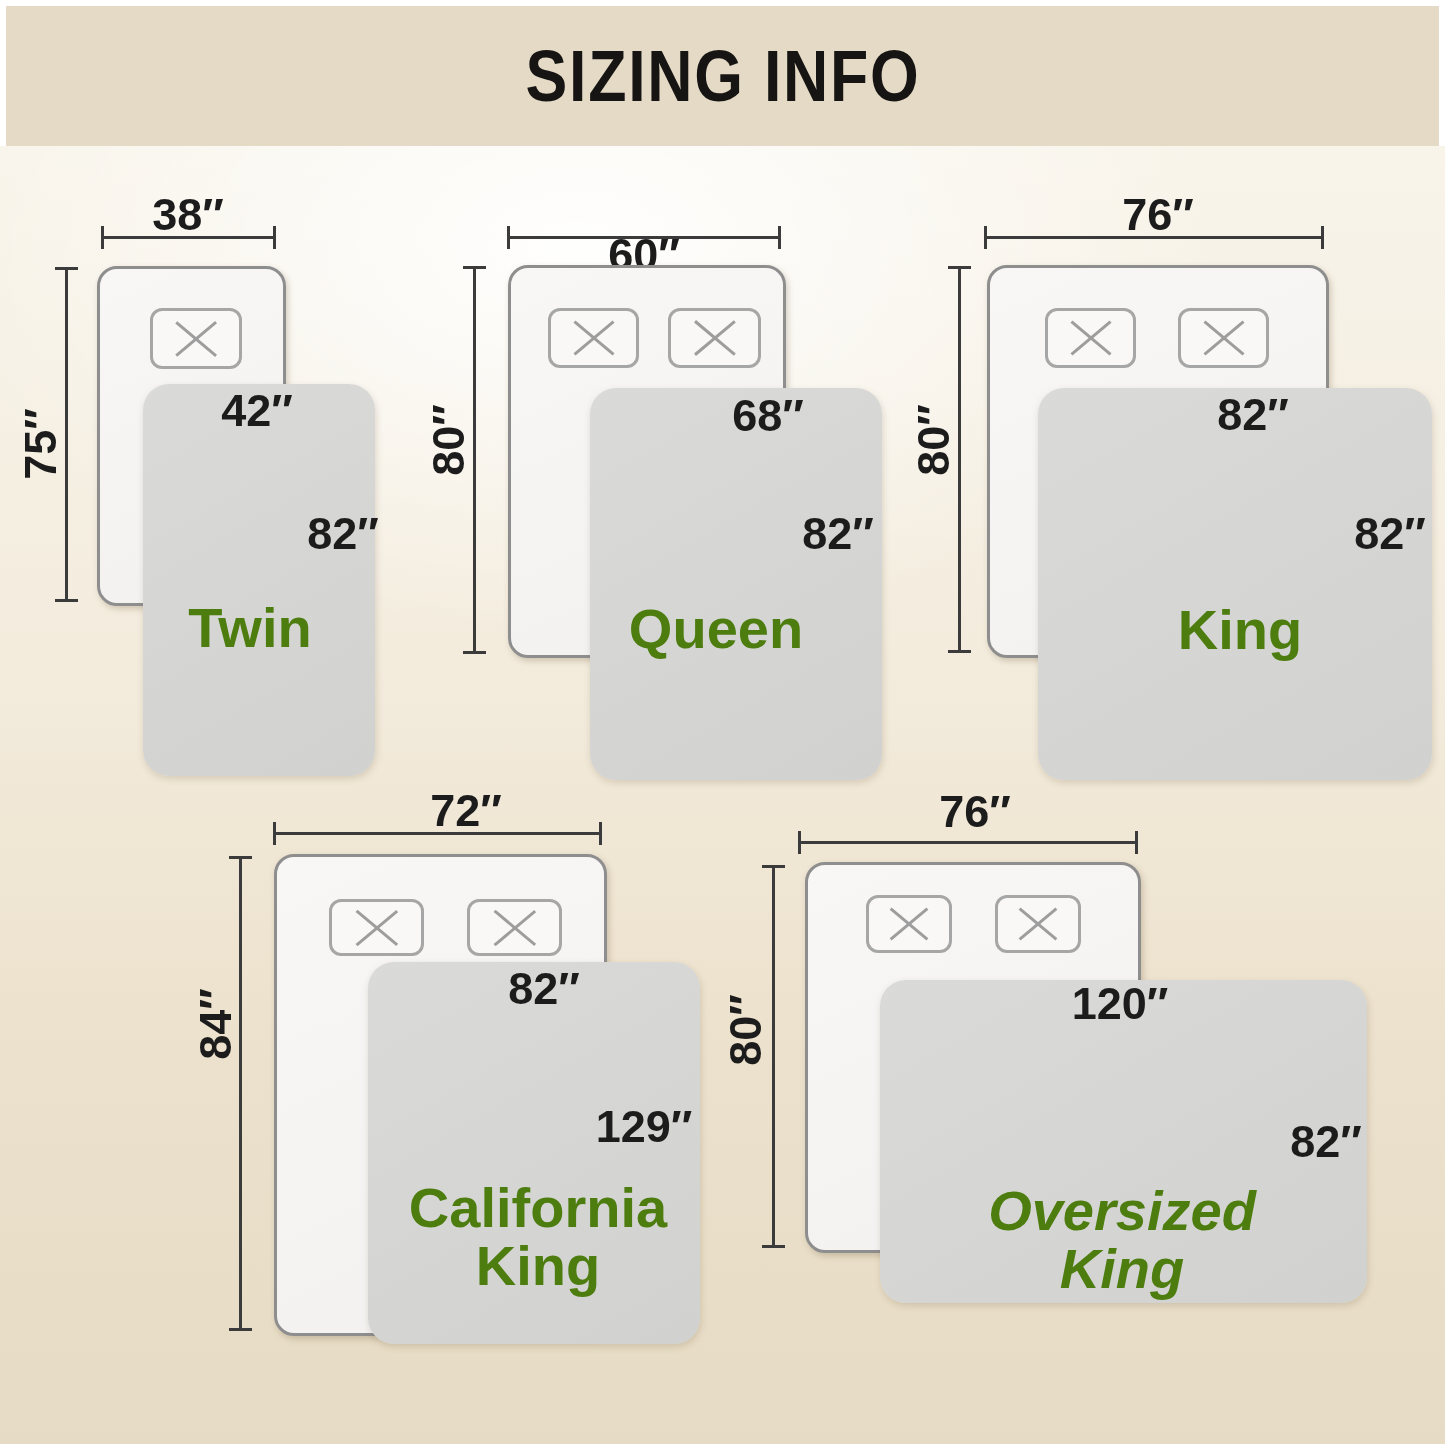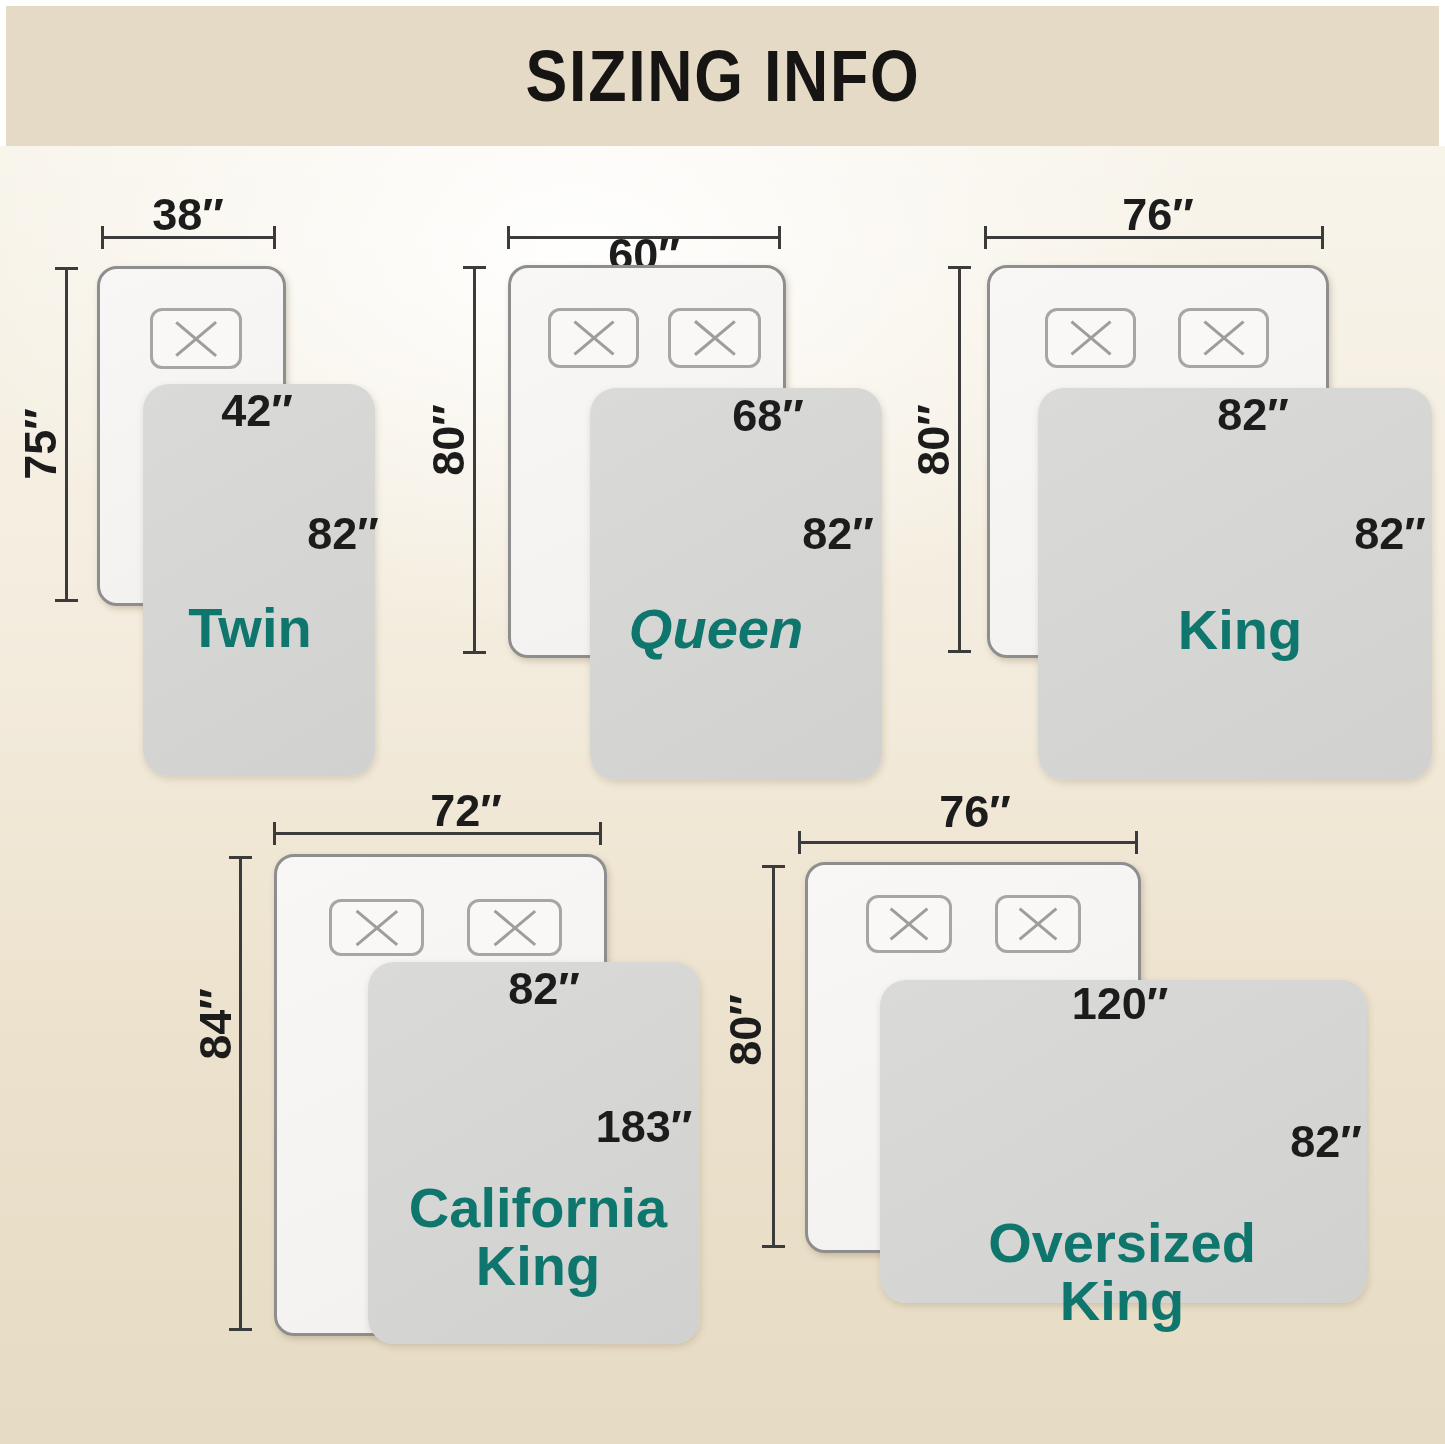--- a/index.html
+++ b/index.html
@@ -44,21 +44,21 @@
   .blanket{
     position:absolute;background:linear-gradient(150deg,#dadbd8 0%,#d1d2cf 100%);
     border-radius:26px;box-shadow:1px 3px 7px rgba(121,102,72,0.22);
   }
   .num{
     position:absolute;font-weight:700;font-size:45px;color:#1c1c1c;white-space:nowrap;
     transform:translate(-50%,-50%);
   }
   .num.rot{transform:translate(-50%,-50%) rotate(-90deg);}
   .bedname{
-    position:absolute;font-weight:700;font-size:56px;color:#0f766e;text-align:center;
+    position:absolute;font-weight:700;font-size:56px;color:#4d7c0f;text-align:center;
     white-space:pre-line;line-height:1.04;transform:translate(-50%,-50%);
   }
   .footer-note{
     position:absolute;left:22px;top:1360px;width:1400px;text-align:center;
     font-size:32px;line-height:1.17;color:#262626;white-space:pre-line;
   }
 </style>
 </head>
 <body>
 
@@ -91,21 +91,21 @@
     <div class="num" style="left:644px;top:215px;margin-top:40px;">60″</div>
     <div class="vdim" style="left:473px;top:267px;height:386px;"></div>
     <div class="num rot" style="left:449px;top:440px;">80″</div>
     <div class="bed" style="left:508px;top:265px;width:272px;height:387px;">
       <div class="pillow" style="left:37px;top:40px;width:85px;height:54px;"></div>
       <div class="pillow" style="left:157px;top:40px;width:87px;height:54px;"></div>
     </div>
     <div class="blanket" style="left:590px;top:388px;width:292px;height:392px;"></div>
     <div class="num" style="left:740px;top:416px;margin-left:28px;">68″</div>
     <div class="num" style="left:838px;top:534px;">82″</div>
-    <div class="bedname" style="left:716px;top:629px;font-style:italic;">Queen</div>
+    <div class="bedname" style="left:716px;top:629px;">Queen</div>
   </div>
 
   
   <div class="group">
     <div class="hdim" style="left:985px;top:236px;width:338px;"></div>
     <div class="num" style="left:1158px;top:215px;">76″</div>
     <div class="vdim" style="left:958px;top:267px;height:385px;"></div>
     <div class="num rot" style="left:934px;top:440px;">80″</div>
     <div class="bed" style="left:987px;top:265px;width:336px;height:387px;">
       <div class="pillow" style="left:55px;top:40px;width:85px;height:54px;"></div>
@@ -122,36 +122,36 @@
     <div class="hdim" style="left:274px;top:832px;width:327px;"></div>
     <div class="num" style="left:466px;top:811px;">72″</div>
     <div class="vdim" style="left:239px;top:857px;height:473px;"></div>
     <div class="num rot" style="left:216px;top:1024px;">84″</div>
     <div class="bed" style="left:274px;top:854px;width:327px;height:476px;">
       <div class="pillow" style="left:52px;top:42px;width:89px;height:51px;"></div>
       <div class="pillow" style="left:190px;top:42px;width:89px;height:51px;"></div>
     </div>
     <div class="blanket" style="left:368px;top:962px;width:332px;height:382px;"></div>
     <div class="num" style="left:544px;top:989px;">82″</div>
-    <div class="num" style="left:644px;top:1127px;">183″</div>
+    <div class="num" style="left:644px;top:1127px;">129″</div>
     <div class="bedname" style="left:538px;top:1237px;">California
 King</div>
   </div>
 
   
   <div class="group">
     <div class="hdim" style="left:799px;top:841px;width:338px;"></div>
     <div class="num" style="left:975px;top:812px;">76″</div>
     <div class="vdim" style="left:772px;top:866px;height:381px;"></div>
     <div class="num rot" style="left:746px;top:1030px;">80″</div>
     <div class="bed" style="left:805px;top:862px;width:330px;height:385px;">
       <div class="pillow" style="left:58px;top:30px;width:80px;height:52px;"></div>
       <div class="pillow" style="left:187px;top:30px;width:80px;height:52px;"></div>
     </div>
     <div class="blanket" style="left:880px;top:980px;width:487px;height:323px;"></div>
     <div class="num" style="left:1120px;top:1004px;">120″</div>
     <div class="num" style="left:1326px;top:1142px;">82″</div>
-    <div class="bedname" style="left:1122px;top:1272px;">Oversized
+    <div class="bedname" style="left:1122px;top:1240px;font-style:italic;">Oversized
 King</div>
   </div>
 
 
 </div>
 
 </body></html>

